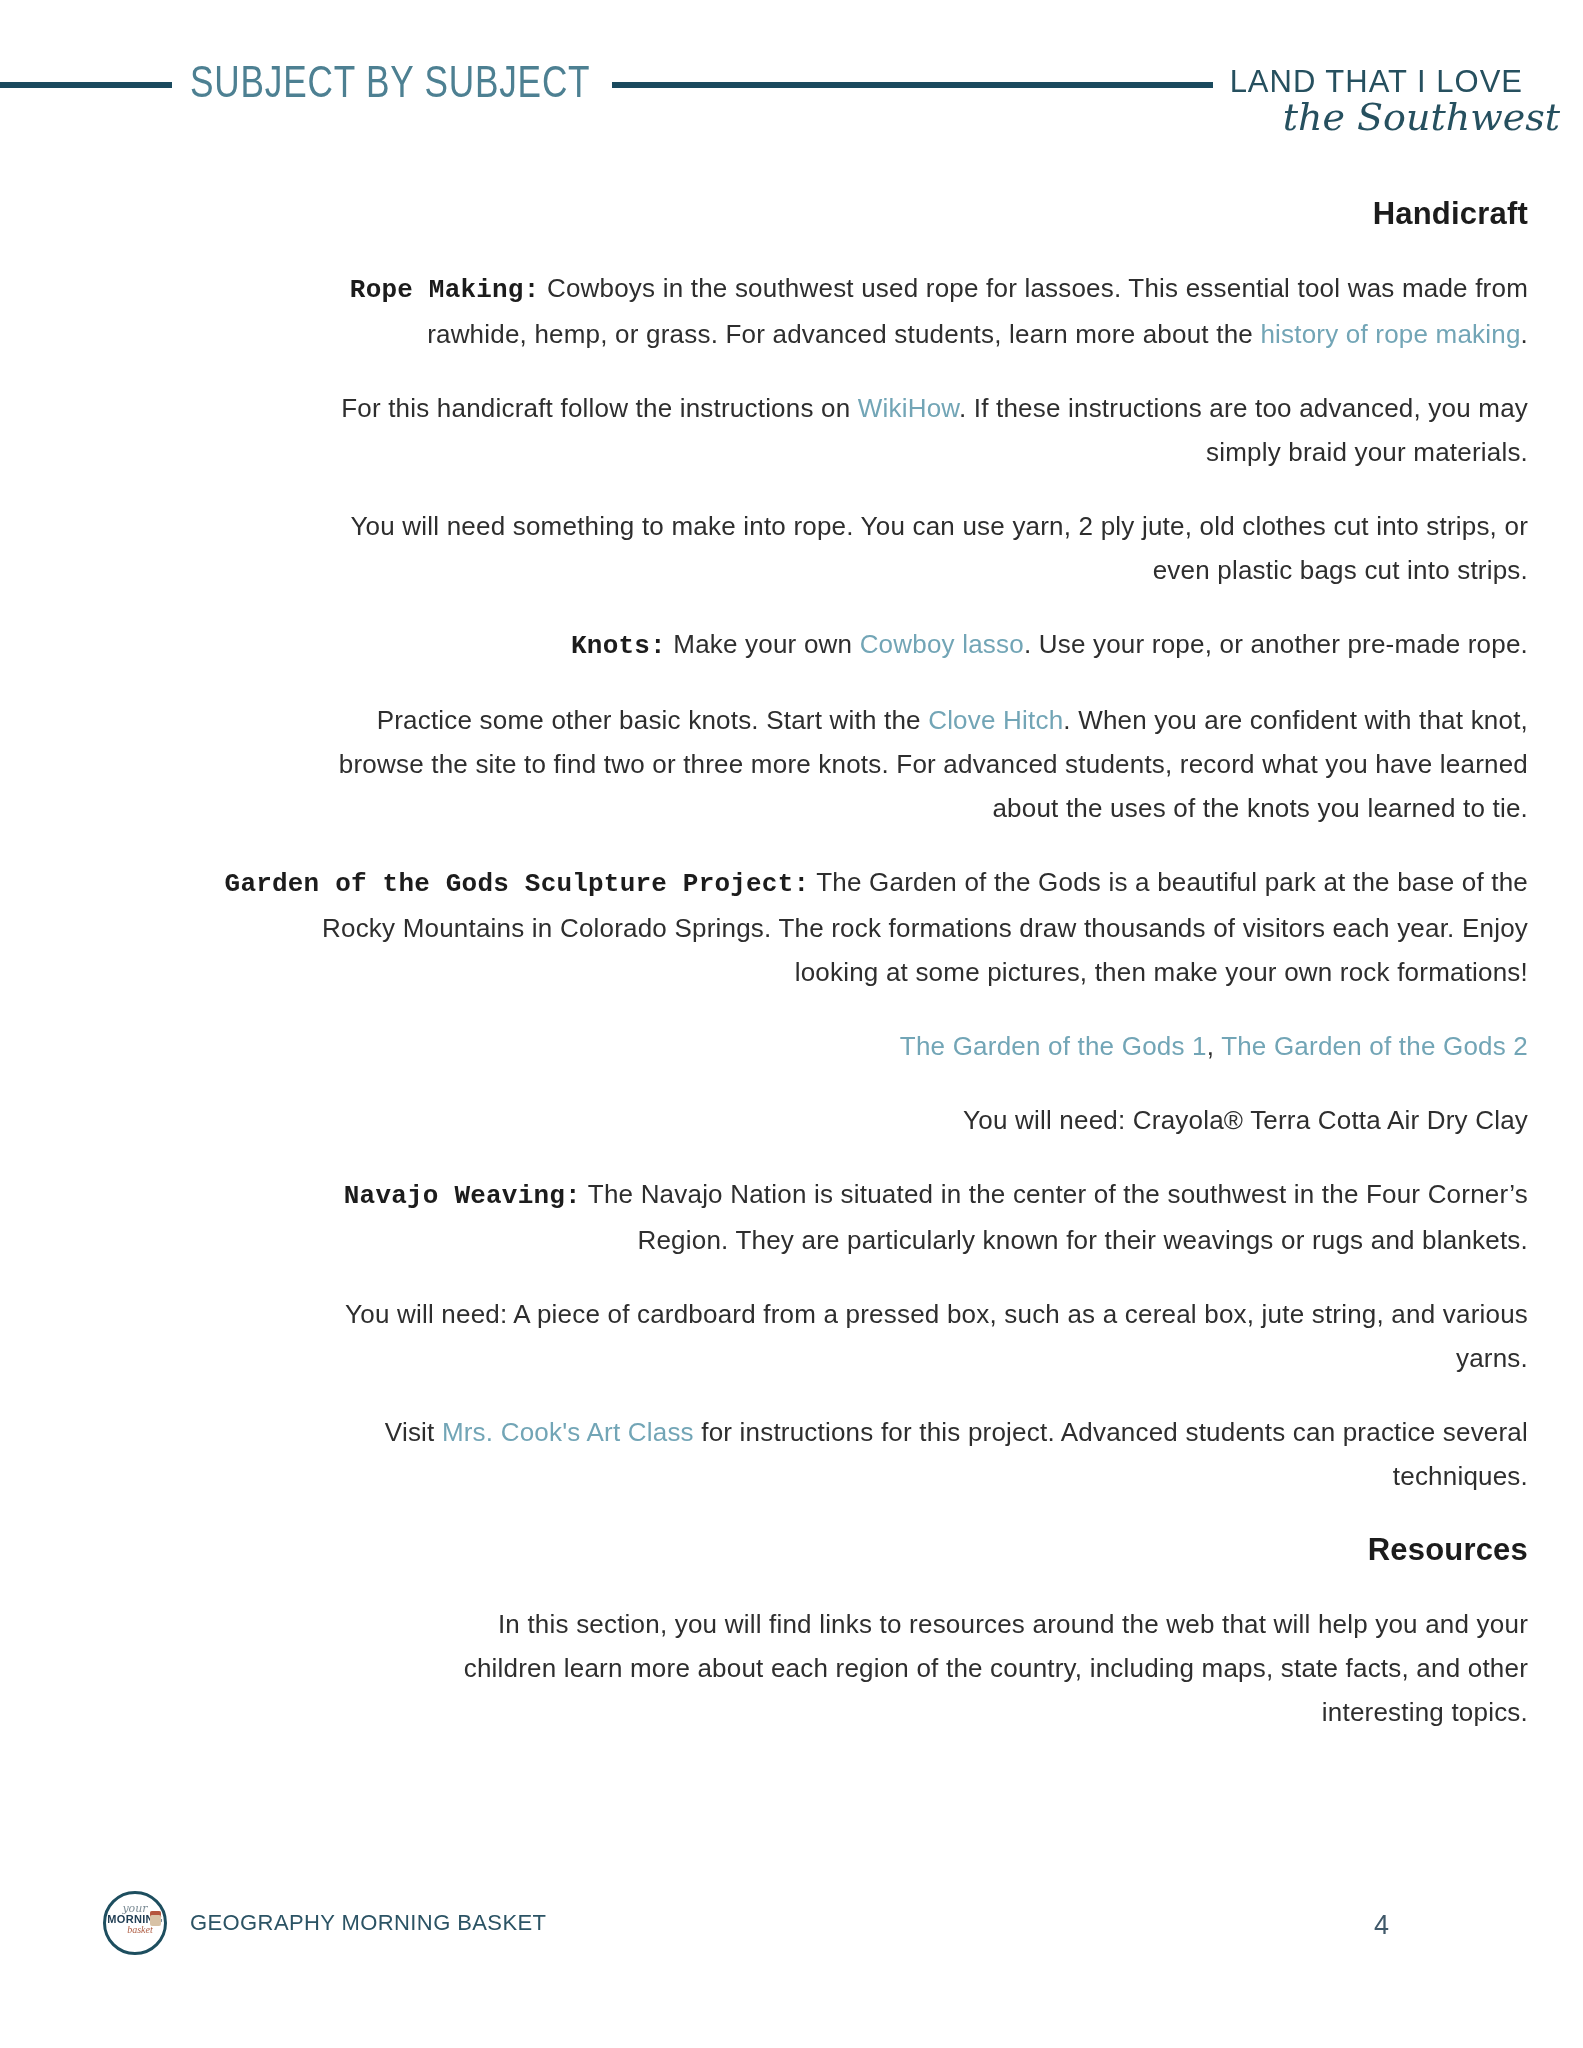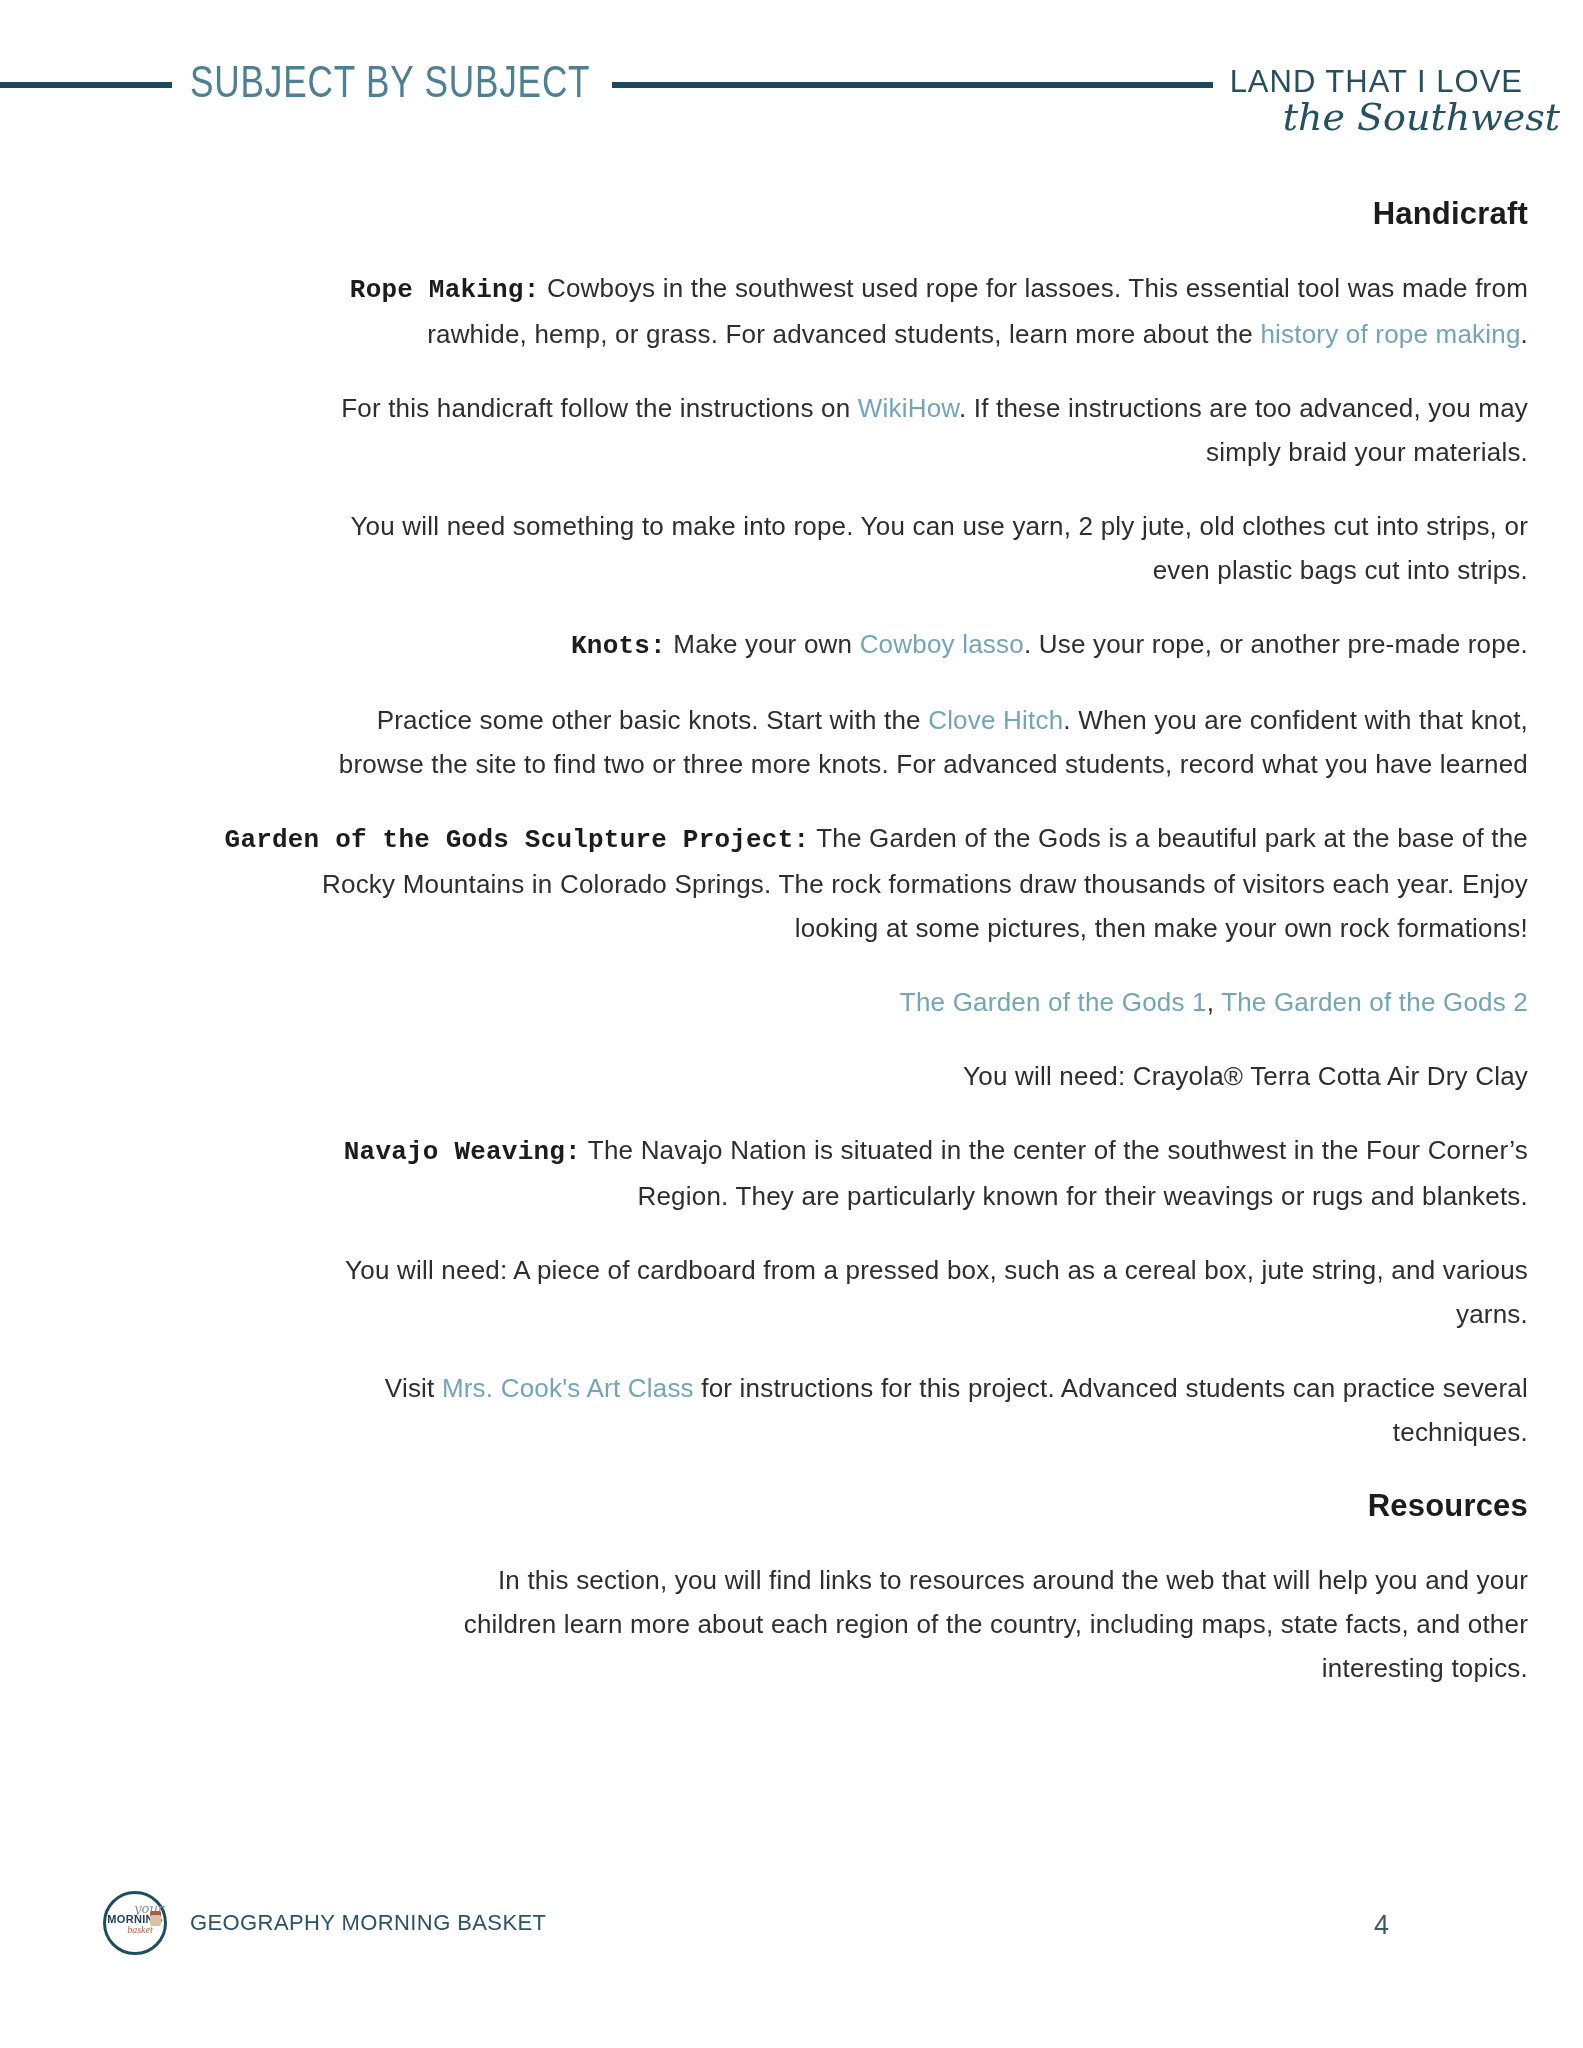--- a/index.html
+++ b/index.html
@@ -49,21 +49,21 @@
   .link { color: #72a5b6; cursor: pointer; }
 
   
   .logo {
     position: absolute; left: 103px; top: 1891px;
     width: 58px; height: 58px; border: 3px solid #1d4e5f;
     border-radius: 50%; background: #ffffff; text-align: center;
   }
   .logo-your {
     font-family: "DejaVu Serif", serif; font-style: italic;
-    font-size: 13px; line-height: 9px; color: #7d8d96; margin-top: 10px; text-align: right;
+    font-size: 11px; line-height: 9px; color: #7d8d96; margin-top: 10px;
   }
   .logo-morning {
     font-size: 11px; line-height: 12px; font-weight: 700;
     color: #223f55; letter-spacing: 0.3px;
   }
   .logo-basket-word {
     font-family: Liberation Serif, serif; font-style: italic;
     font-size: 10px; line-height: 10px; color: #b06046; margin-left: 10px;
   }
   .logo-basket-icon {
@@ -93,21 +93,21 @@
     <div class="brand-title">LAND THAT I LOVE</div>
     <div class="brand-script">the Southwest</div>
   </header>
 
   <main class="doc-body">
       <h2 class="heading"><span>Handicraft</span></h2>
       <p class="paragraph"><span class="bold">Rope Making:</span><span> Cowboys in the southwest used rope for lassoes. This essential tool was made from</span><br><span>rawhide, hemp, or grass. For advanced students, learn more about the </span><span class="link">history of rope making</span><span>.</span></p>
       <p class="paragraph"><span>For this handicraft follow the instructions on </span><span class="link">WikiHow</span><span>. If these instructions are too advanced, you may</span><br><span>simply braid your materials.</span></p>
       <p class="paragraph"><span>You will need something to make into rope. You can use yarn, 2 ply jute, old clothes cut into strips, or</span><br><span>even plastic bags cut into strips.</span></p>
       <p class="paragraph"><span class="bold">Knots:</span><span> Make your own </span><span class="link">Cowboy lasso</span><span>. Use your rope, or another pre-made rope.</span></p>
-      <p class="paragraph"><span>Practice some other basic knots. Start with the </span><span class="link">Clove Hitch</span><span>. When you are confident with that knot,</span><br><span>browse the site to find two or three more knots. For advanced students, record what you have learned</span><br></p>
+      <p class="paragraph"><span>Practice some other basic knots. Start with the </span><span class="link">Clove Hitch</span><span>. When you are confident with that knot,</span><br><span>browse the site to find two or three more knots. For advanced students, record what you have learned</span><br><span>about the uses of the knots you learned to tie.</span></p>
       <p class="paragraph"><span class="bold">Garden of the Gods Sculpture Project:</span><span> The Garden of the Gods is a beautiful park at the base of the</span><br><span>Rocky Mountains in Colorado Springs. The rock formations draw thousands of visitors each year. Enjoy</span><br><span>looking at some pictures, then make your own rock formations!</span></p>
       <p class="paragraph"><span class="link">The Garden of the Gods 1</span><span>, </span><span class="link">The Garden of the Gods 2</span></p>
       <p class="paragraph"><span>You will need: Crayola® Terra Cotta Air Dry Clay</span></p>
       <p class="paragraph"><span class="bold">Navajo Weaving:</span><span> The Navajo Nation is situated in the center of the southwest in the Four Corner’s</span><br><span>Region. They are particularly known for their weavings or rugs and blankets.</span></p>
       <p class="paragraph"><span>You will need: A piece of cardboard from a pressed box, such as a cereal box, jute string, and various</span><br><span>yarns.</span></p>
       <p class="paragraph"><span>Visit </span><span class="link">Mrs. Cook's Art Class</span><span> for instructions for this project. Advanced students can practice several</span><br><span>techniques.</span></p>
       <h2 class="heading"><span>Resources</span></h2>
       <p class="paragraph"><span>In this section, you will find links to resources around the web that will help you and your</span><br><span>children learn more about each region of the country, including maps, state facts, and other</span><br><span>interesting topics.</span></p>
     </main>
 

